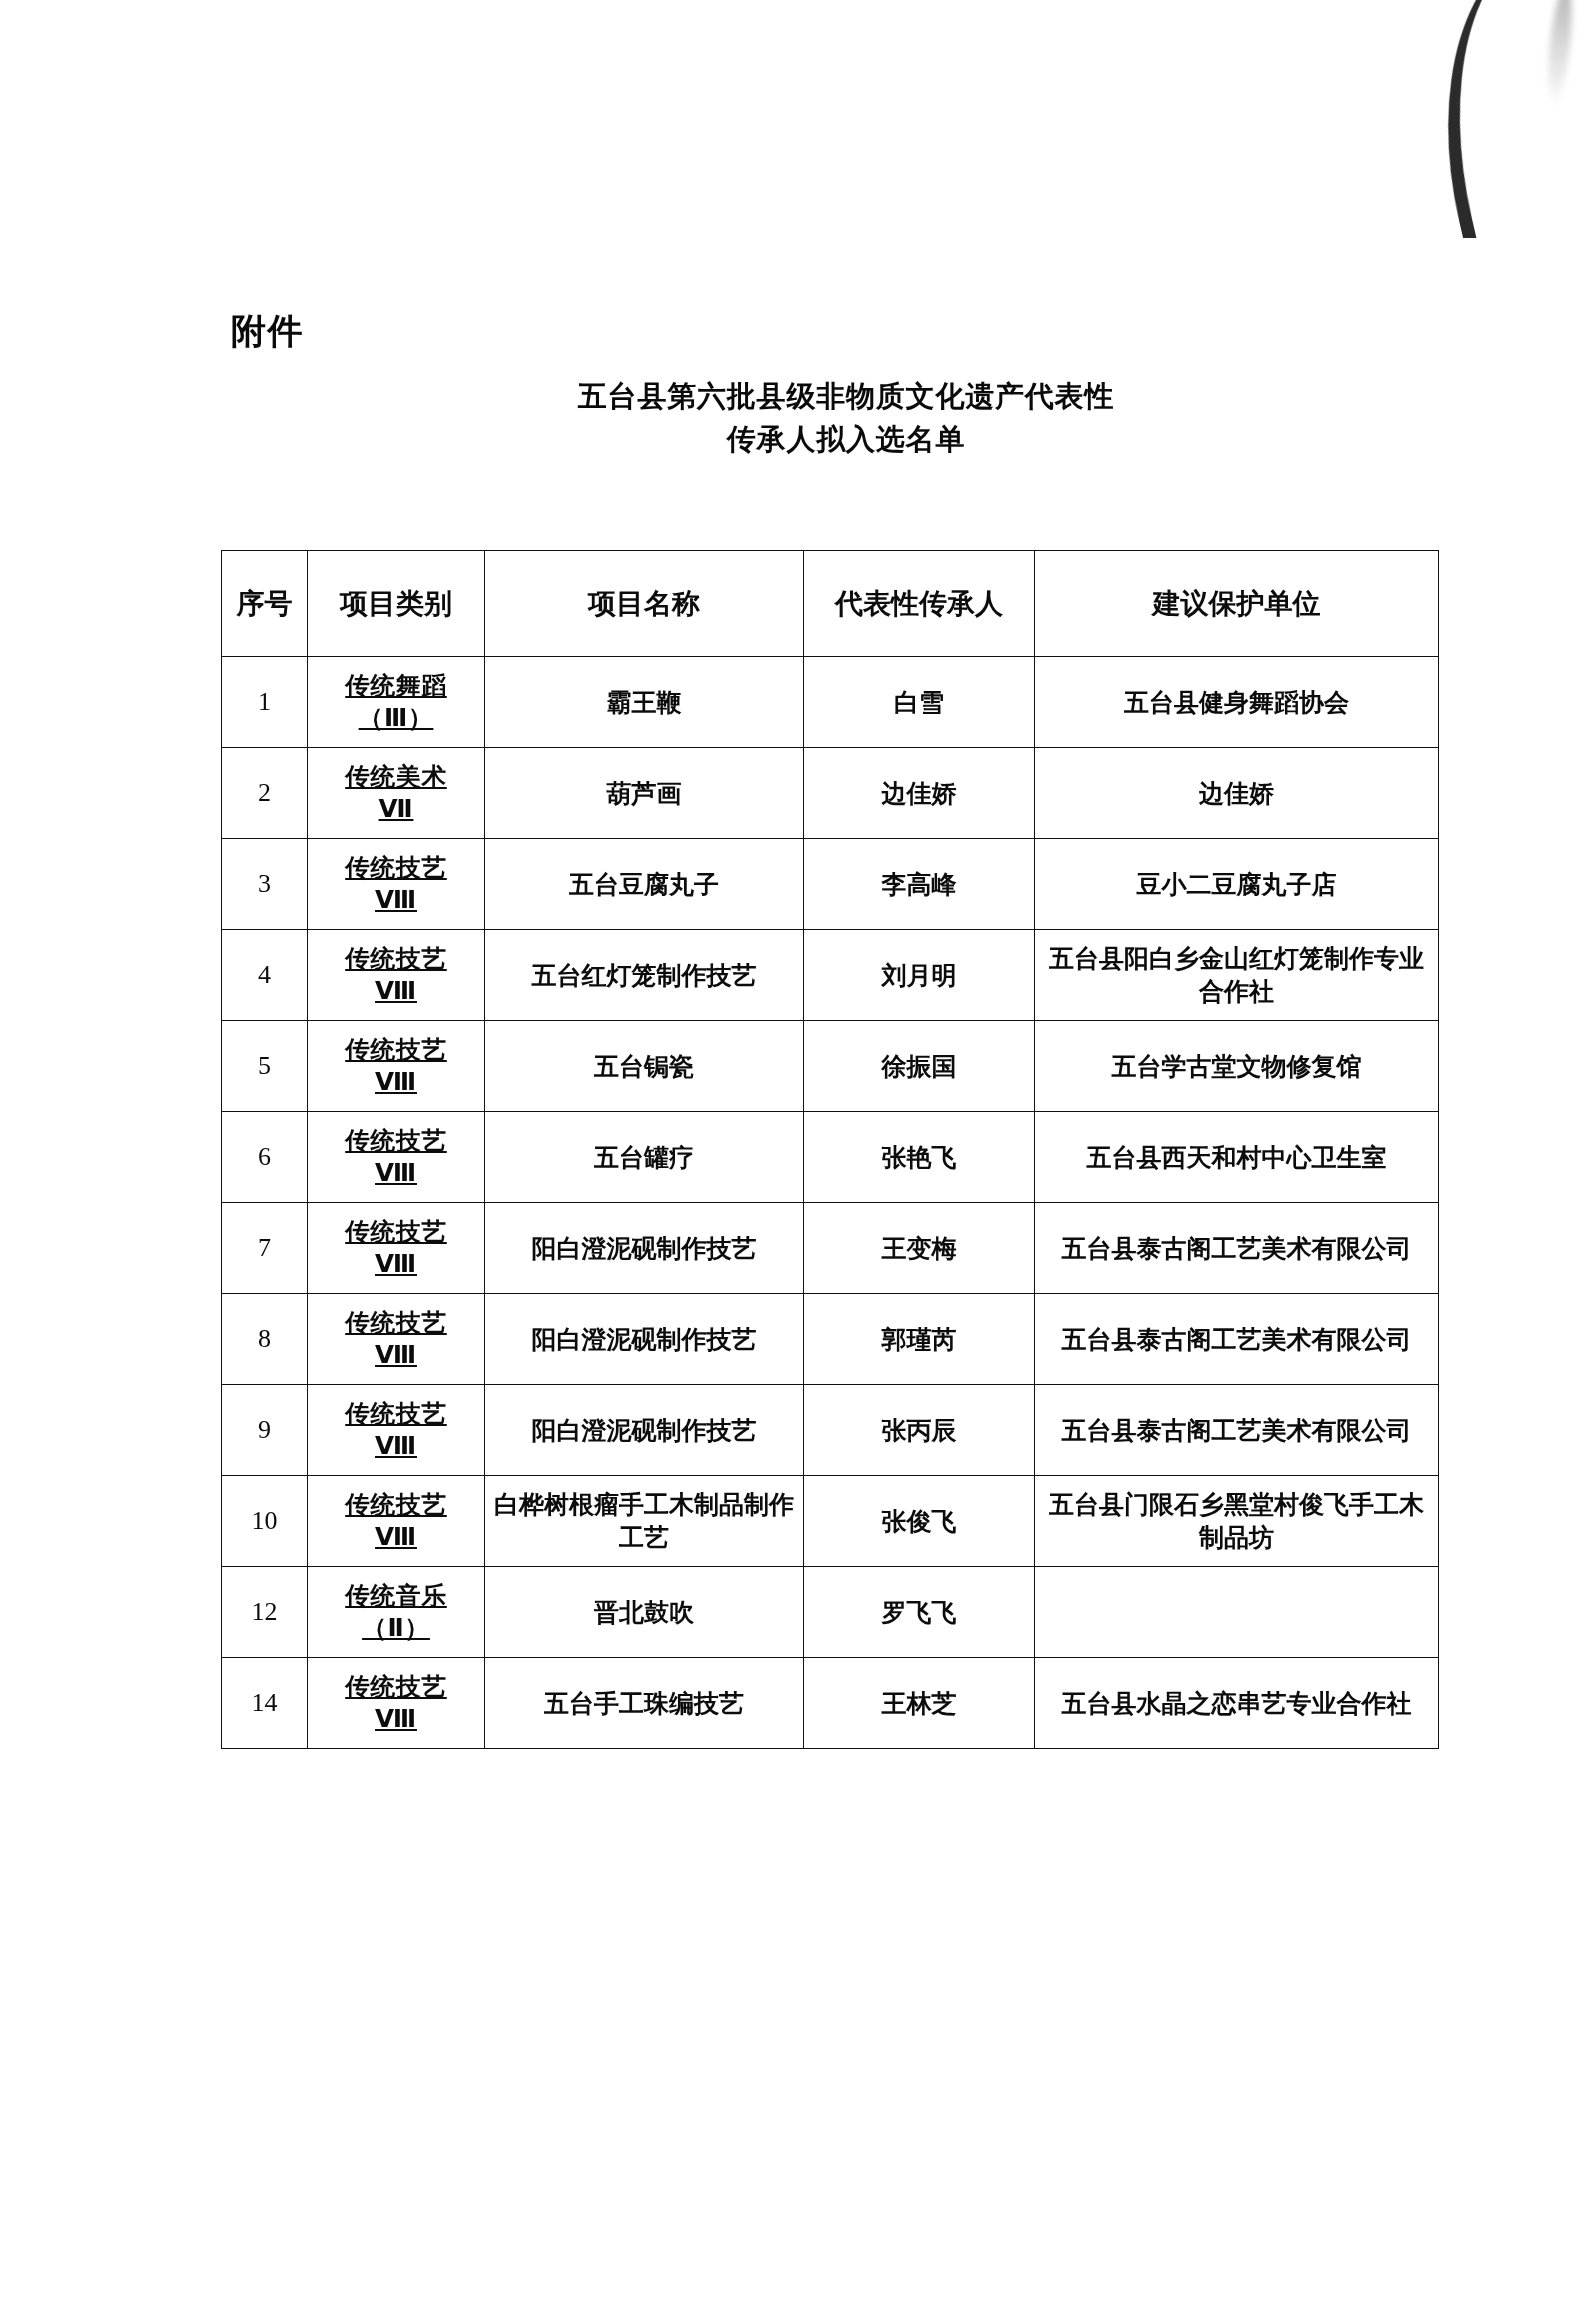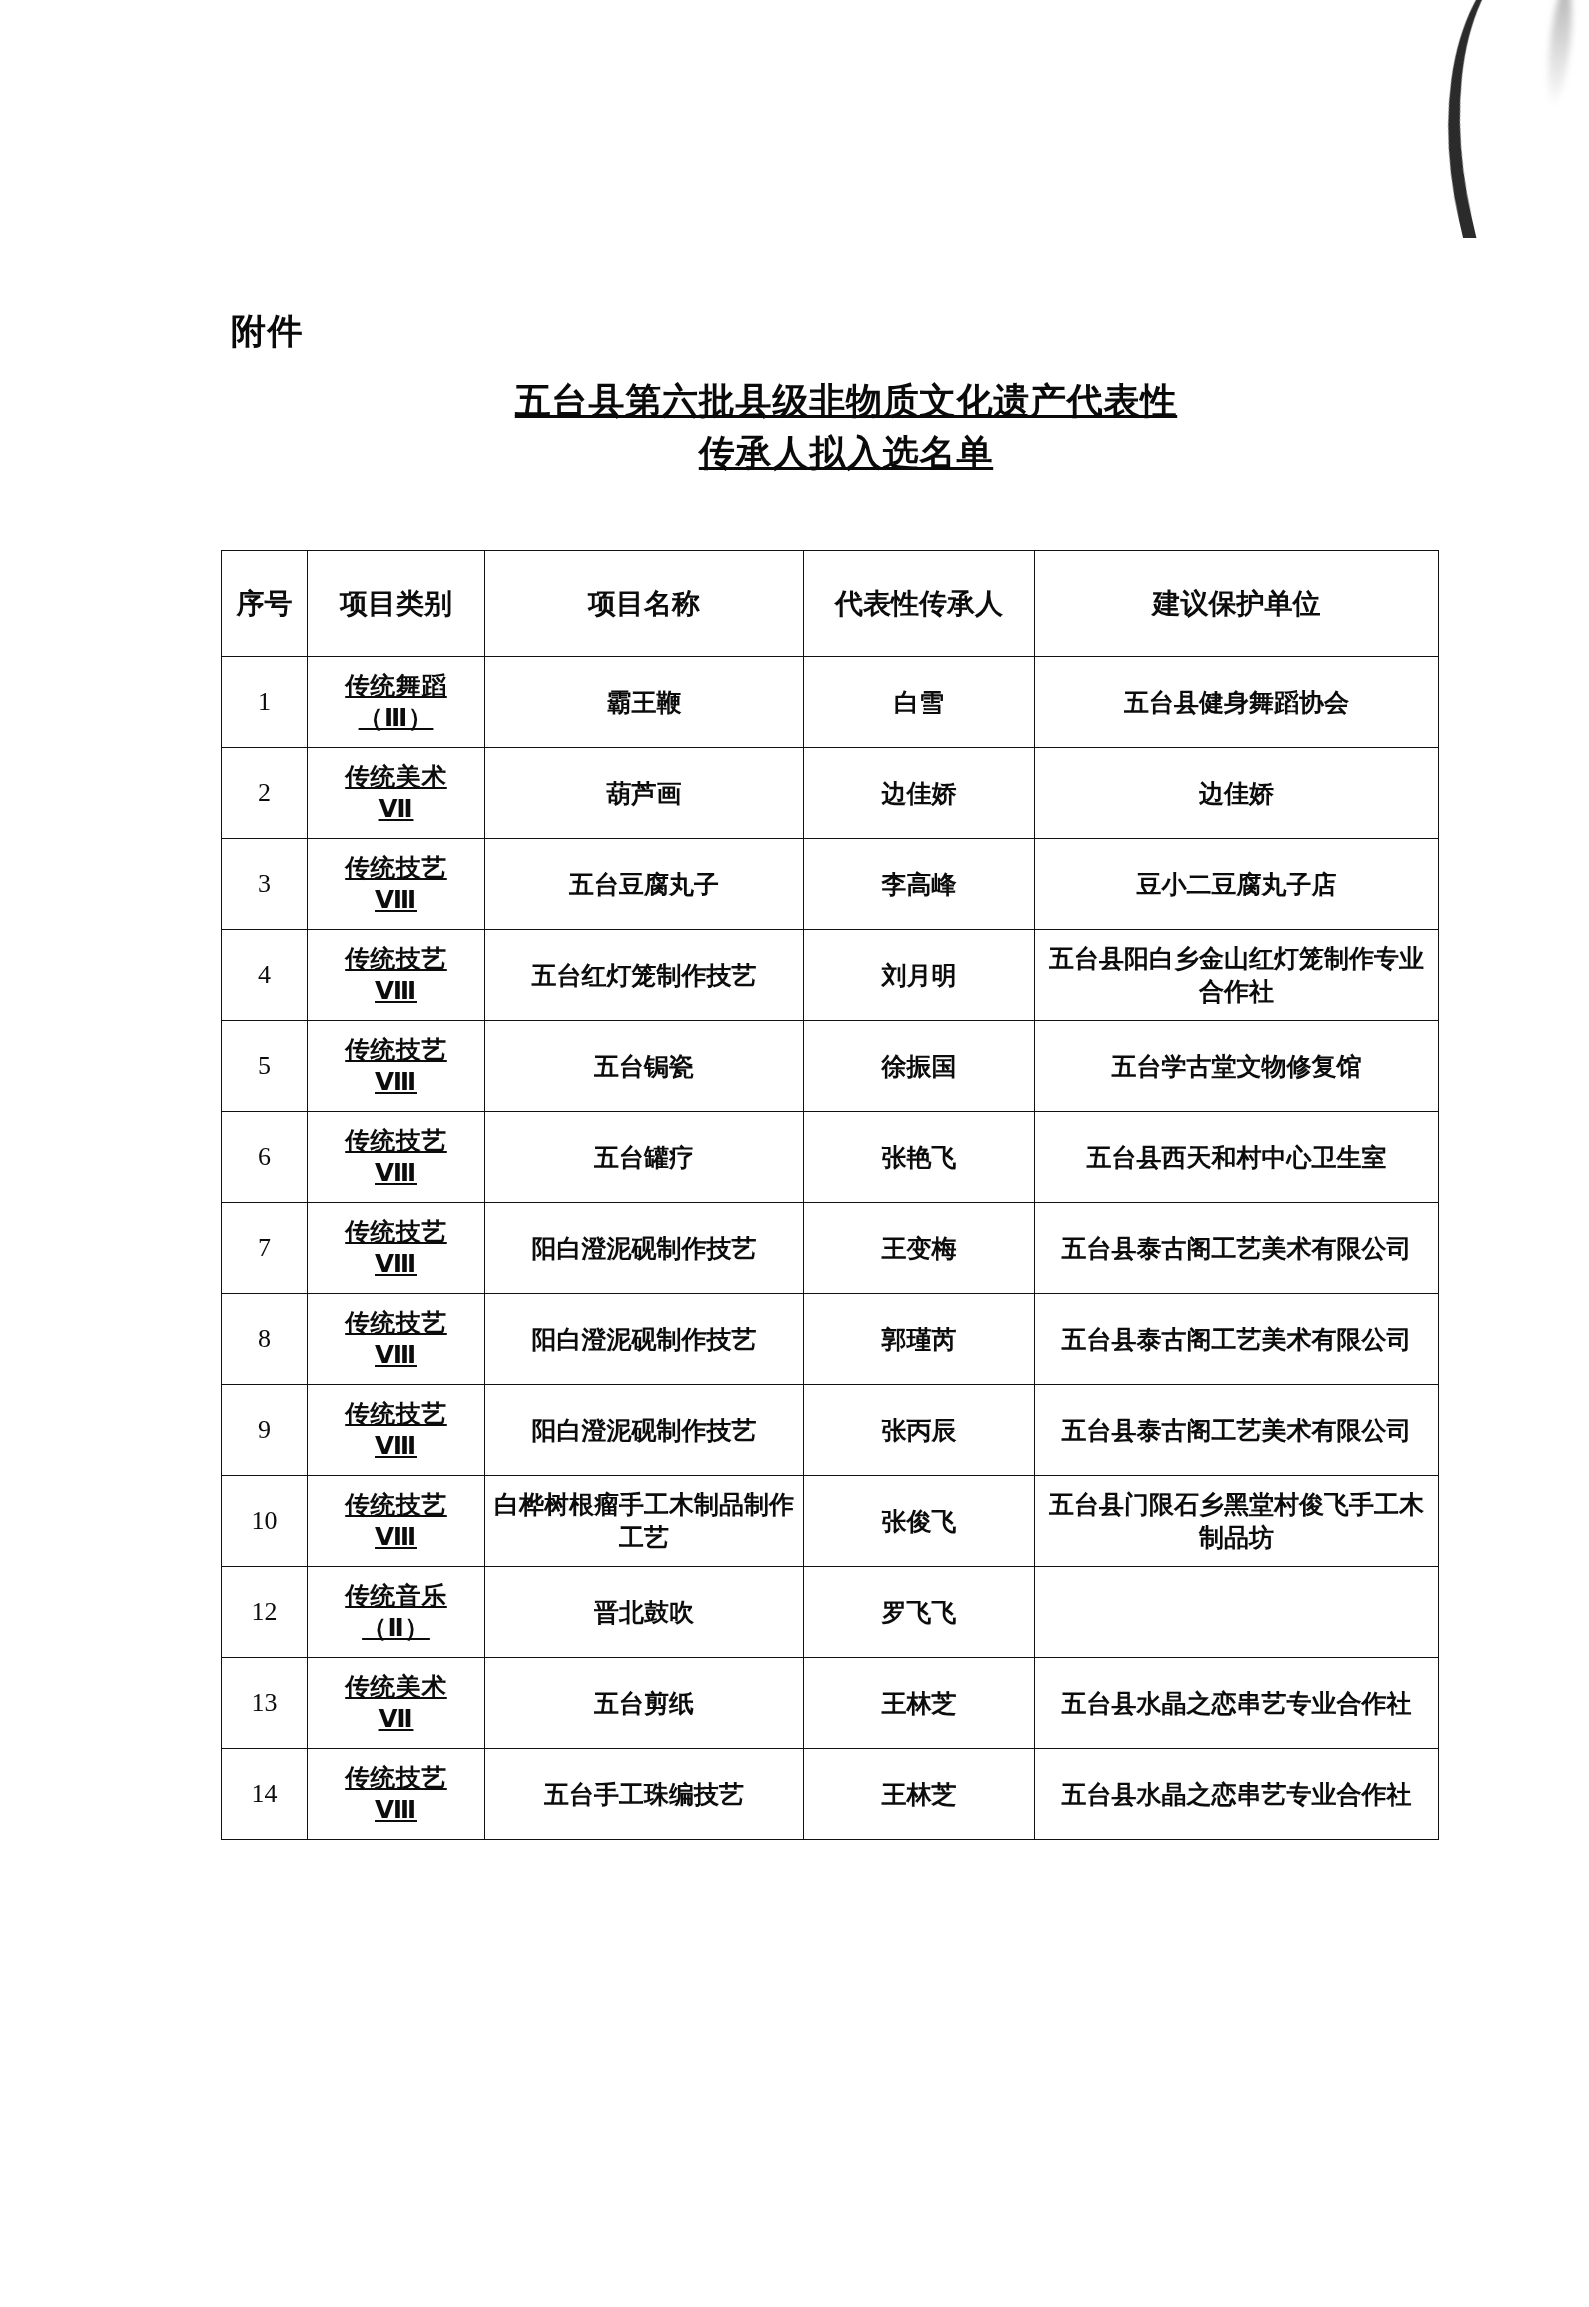--- a/index.html
+++ b/index.html
@@ -68,24 +68,23 @@
   }
 
   #doc-title {
     position: absolute;
     left: 231px;
     top: 377px;
     width: 1230px;
     text-align: center;
     font-family: "Liberation Sans", "DejaVu Sans", sans-serif;
     font-weight: 700;
-    font-size: 36px;
+    font-size: 29px;
     line-height: 1.32;
     letter-spacing: 0.8px;
-    text-decoration: underline;
   }
   #doc-title .line { display: block; }
   #doc-title .line2 { margin-top: 4.6px; }
 
   
   #roster-table {
     position: absolute;
     left: 221px;
     top: 550px;
     width: 1217px;
@@ -236,27 +235,20 @@
           <td>五台县门限石乡黑堂村俊飞手工木制品坊</td>
         </tr>
         <tr>
           <td class="seq">12</td>
           <td class="cat"><span>传统音乐</span><span class="code">（Ⅱ）</span></td>
           <td>晋北鼓吹</td>
           <td>罗飞飞</td>
           <td class="empty-unit"></td>
         </tr>
         <tr>
-          <td class="seq">13</td>
-          <td class="cat"><span>传统美术</span><span class="code">Ⅶ</span></td>
-          <td>五台剪纸</td>
-          <td>王林芝</td>
-          <td>五台县水晶之恋串艺专业合作社</td>
-        </tr>
-        <tr>
           <td class="seq">14</td>
           <td class="cat"><span>传统技艺</span><span class="code">Ⅷ</span></td>
           <td>五台手工珠编技艺</td>
           <td>王林芝</td>
           <td>五台县水晶之恋串艺专业合作社</td>
         </tr>
       </tbody>
   </table>
 
 </div>

